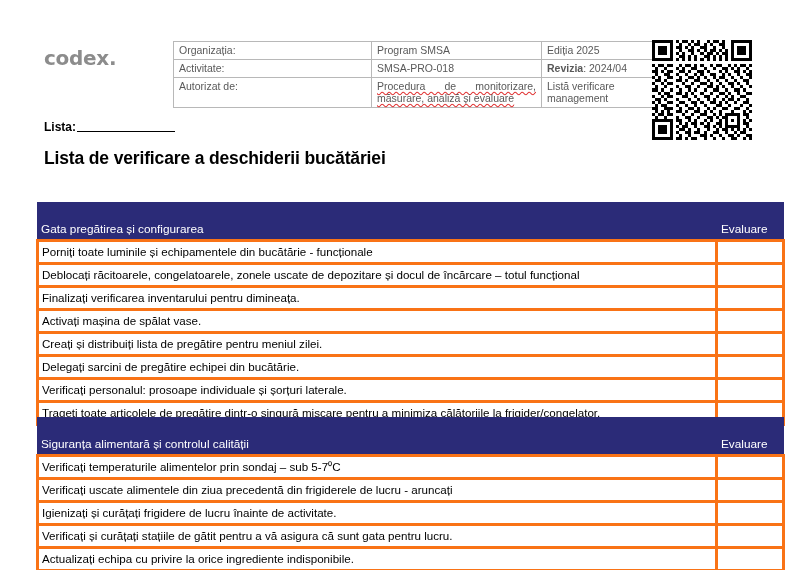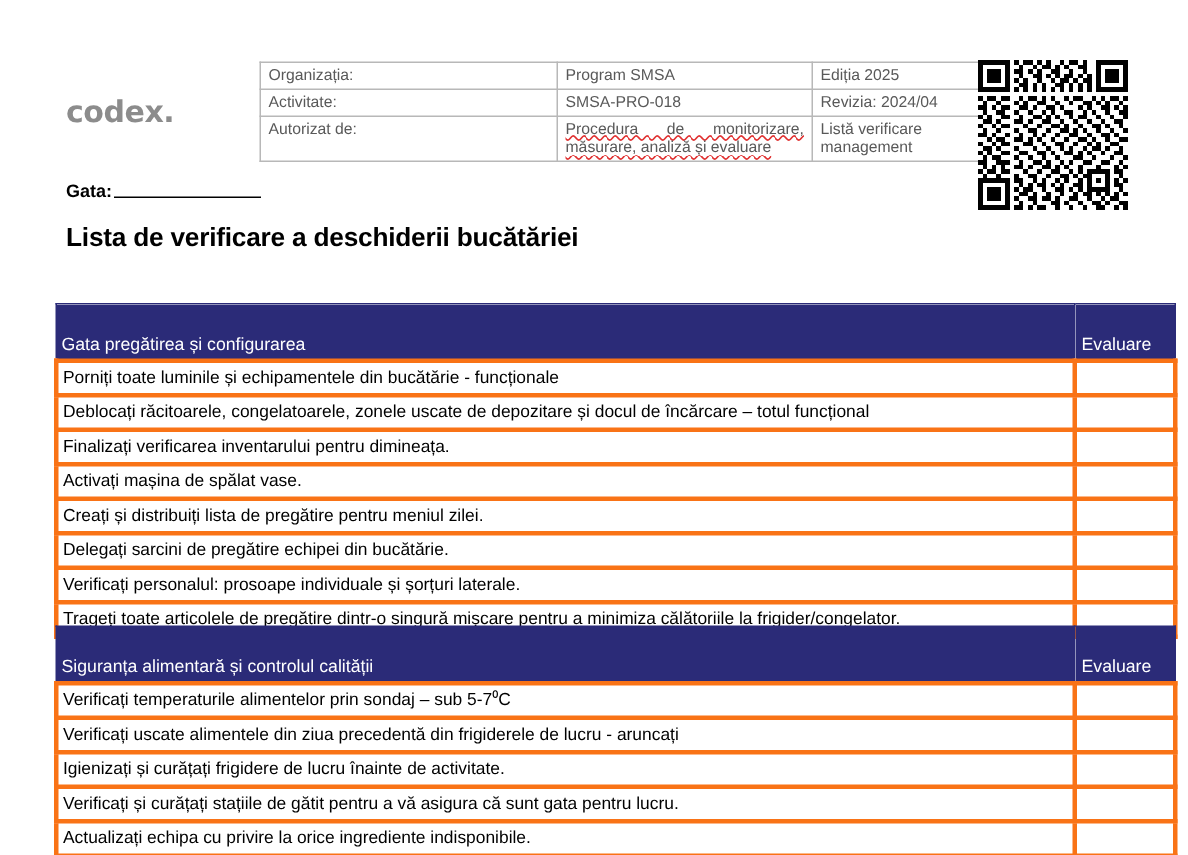--- a/index.html
+++ b/index.html
@@ -27,21 +27,21 @@
     position: absolute;
     left: 0;
     top: 0;
     width: 792px;
     height: 112px;
   }
 
   .logo {
     position: absolute;
     left: 44px;
-    top: 62px;
+    top: 46px;
     font-size: 20px;
     font-weight: bold;
     color: #8c8c8c;
     letter-spacing: -0.3px;
     font-family: "DejaVu Sans", sans-serif;
   }
 
   
   .meta-table {
     position: absolute;
@@ -60,21 +60,21 @@
     line-height: 1.22;
   }
   .mt-c1 { width: 187px; margin-left: 20px; }
   .mt-c2 { width: 159px; }
   .mt-c3 { width: 120px; }
 
   .spell {
     text-decoration: underline wavy #e03030;
     text-decoration-skip-ink: none;
   }
-  .bold { font-weight: normal; }
+  .bold { font-weight: bold; }
   .just { text-align: justify; }
 
   
   .qr {
     position: absolute;
     left: 652px;
     top: 40px;
     width: 100px;
     height: 100px;
   }
@@ -224,21 +224,21 @@
         <path d="M8 28h1v1H8zM10 28h2v1h-2zM14 28h1v1h-1zM17 28h2v1h-2zM20 28h1v1h-1zM22 28h1v1h-1zM31 28h1v1h-1z"></path>
         <path d="M9 29h2v1H9zM12 29h1v1h-1zM15 29h1v1h-1zM18 29h1v1h-1zM21 29h1v1h-1zM23 29h2v1h-2zM26 29h1v1h-1zM28 29h1v1h-1zM30 29h1v1h-1zM32 29h1v1h-1z"></path>
         <path d="M8 30h1v1H8zM11 30h2v1h-2zM14 30h2v1h-2zM17 30h1v1h-1zM20 30h2v1h-2zM24 30h1v1h-1zM27 30h1v1h-1zM29 30h2v1h-2z"></path>
         <path d="M9 31h1v1H9zM12 31h1v1h-1zM16 31h2v1h-2zM19 31h1v1h-1zM22 31h1v1h-1zM25 31h2v1h-2zM28 31h1v1h-1zM31 31h2v1h-2z"></path>
         <path d="M8 32h2v1H8zM11 32h1v1h-1zM13 32h2v1h-2zM17 32h1v1h-1zM20 32h1v1h-1zM23 32h1v1h-1zM26 32h2v1h-2zM30 32h1v1h-1zM32 32h1v1h-1z"></path>
       </g>
     </svg>
   </div>
 
   <div class="date-line">
-    <span>Gata:</span><span class="date-blank"></span>
+    <span>Lista:</span><span class="date-blank"></span>
   </div>
 
   <div class="doc-title">Lista de verificare a deschiderii bucătăriei</div>
 
   <table class="checklist" id="table-1">
     <thead>
       <tr>
         <th class="col-task">Gata pregătirea și configurarea</th>
         <th class="col-eval">Evaluare</th>
       </tr>

